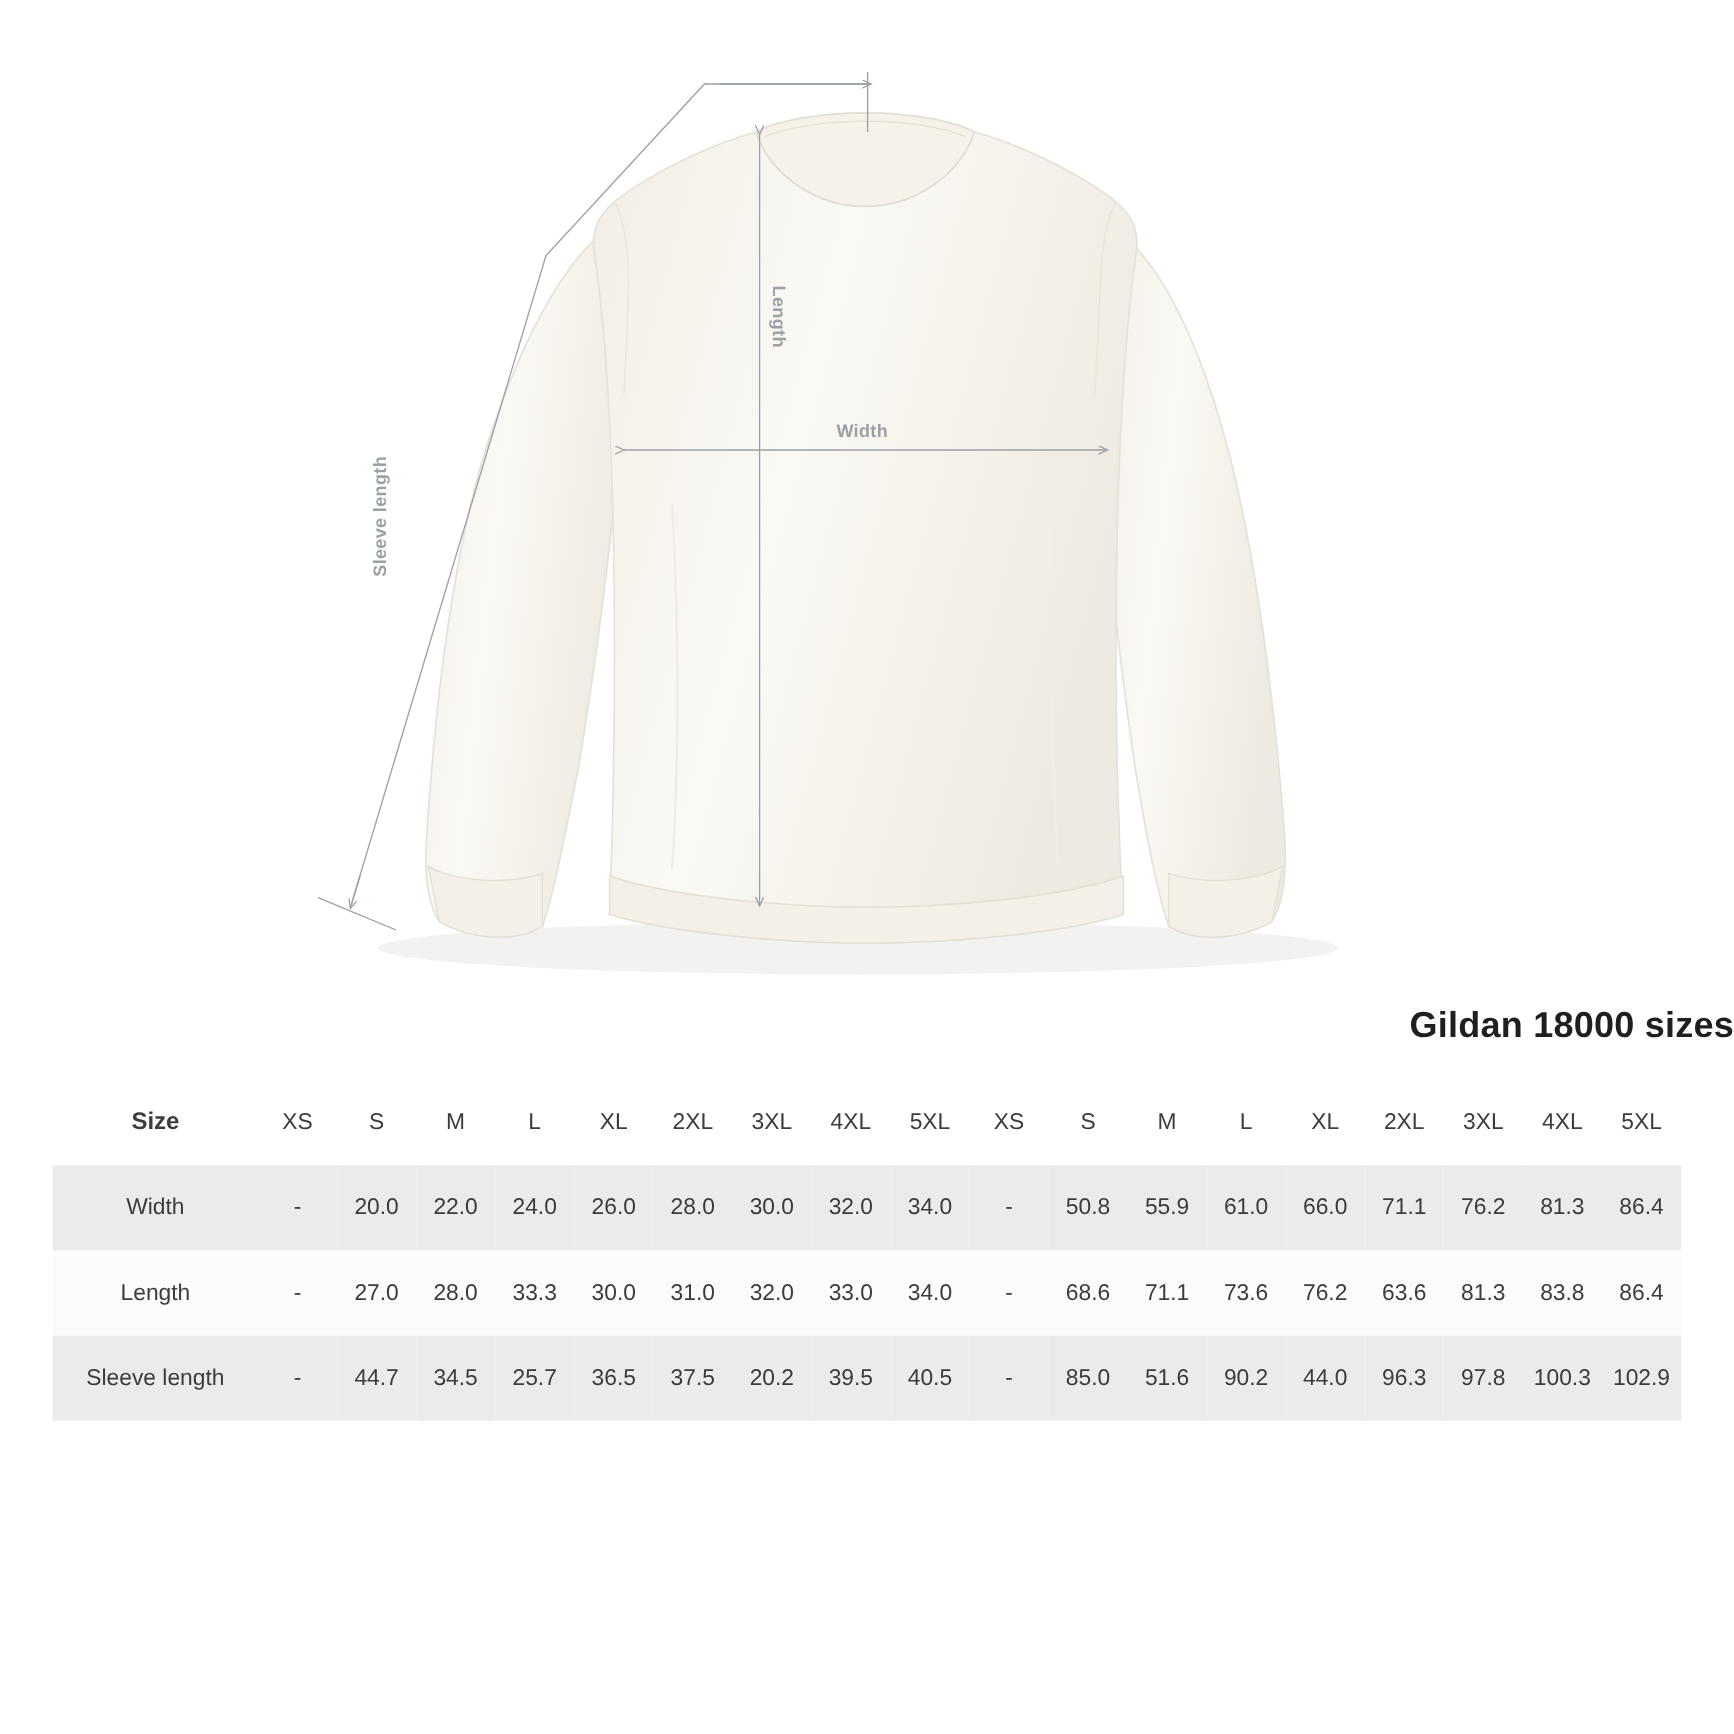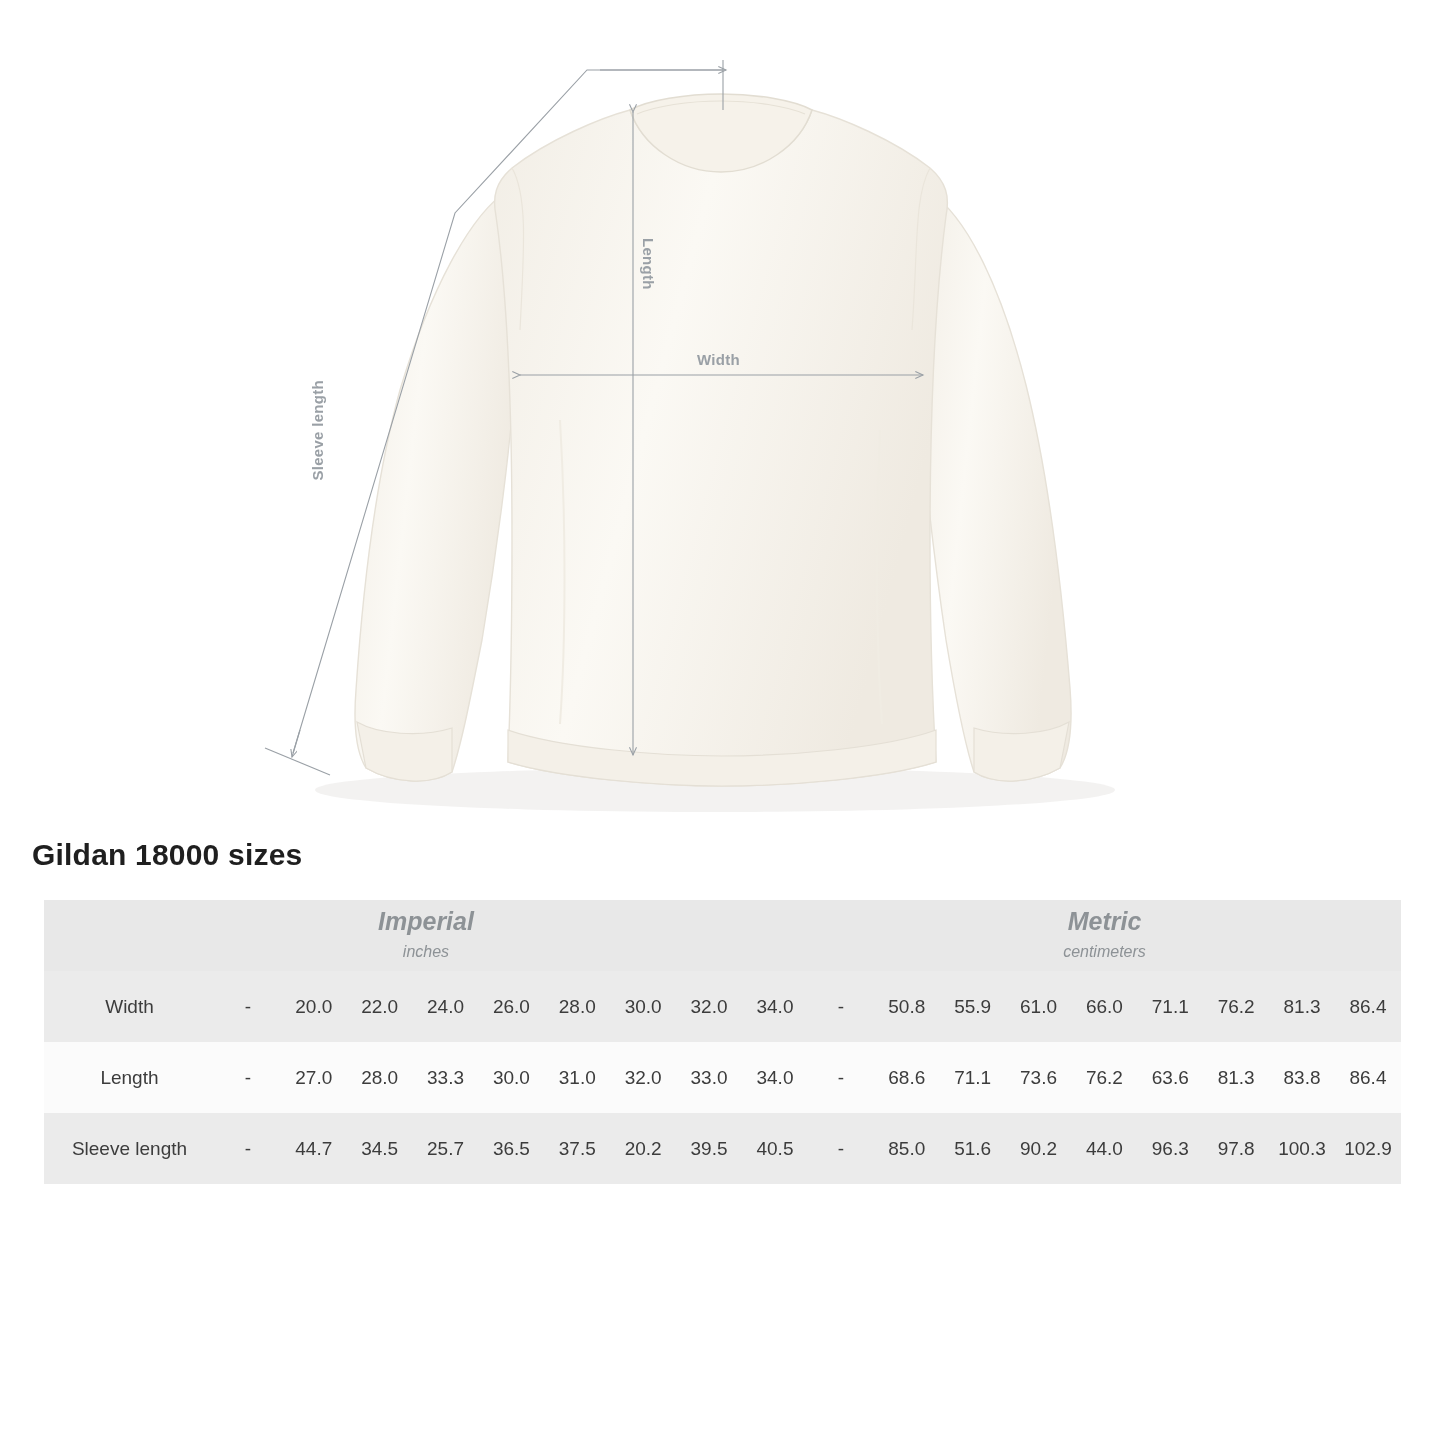--- a/index.html
+++ b/index.html
@@ -55,21 +55,21 @@
   .label-sleeve {
     left: 309px;
     top: 380px;
     writing-mode: vertical-rl;
     text-orientation: mixed;
     transform: rotate(180deg);
   }
 
   
   .title-block {
-    text-align: left;
+    text-align: right;
     margin-top: 8px;
     padding-left: 32px;
   }
   .chart-title {
     font-size: 30px;
     font-weight: bold;
     color: #1f1f1f;
     margin: 0;
     letter-spacing: 0.2px;
   }
@@ -246,31 +246,42 @@
           <col class="col-v">
           <col class="col-v">
           <col class="col-v">
           <col class="col-v">
         <col class="col-v">
           <col class="col-v">
           <col class="col-v">
           <col class="col-v">
       </colgroup>
       <tbody>
-        <tr class="unit-row">
-          <td colspan="10">
-            <div class="unit-name">Imperial</div>
-            <div class="unit-sub">inches</div>
-          </td>
-          <td colspan="9">
-            <div class="unit-name">Metric</div>
-            <div class="unit-sub">centimeters</div>
-          </td>
+
+        <tr class="head-row">
+          <td class="rowlabel">Size</td>
+          <td>XS</td>
+          <td>S</td>
+          <td>M</td>
+          <td>L</td>
+          <td>XL</td>
+          <td>2XL</td>
+          <td>3XL</td>
+          <td>4XL</td>
+          <td>5XL</td>
+          <td>XS</td>
+          <td>S</td>
+          <td>M</td>
+          <td>L</td>
+          <td>XL</td>
+          <td>2XL</td>
+          <td>3XL</td>
+          <td>4XL</td>
+          <td>5XL</td>
         </tr>
-
 
         <tr class="row-shade">
           <td class="rowlabel">Width</td>
           <td>-</td>
           <td>20.0</td>
           <td>22.0</td>
           <td>24.0</td>
           <td>26.0</td>
           <td>28.0</td>
           <td>30.0</td>

